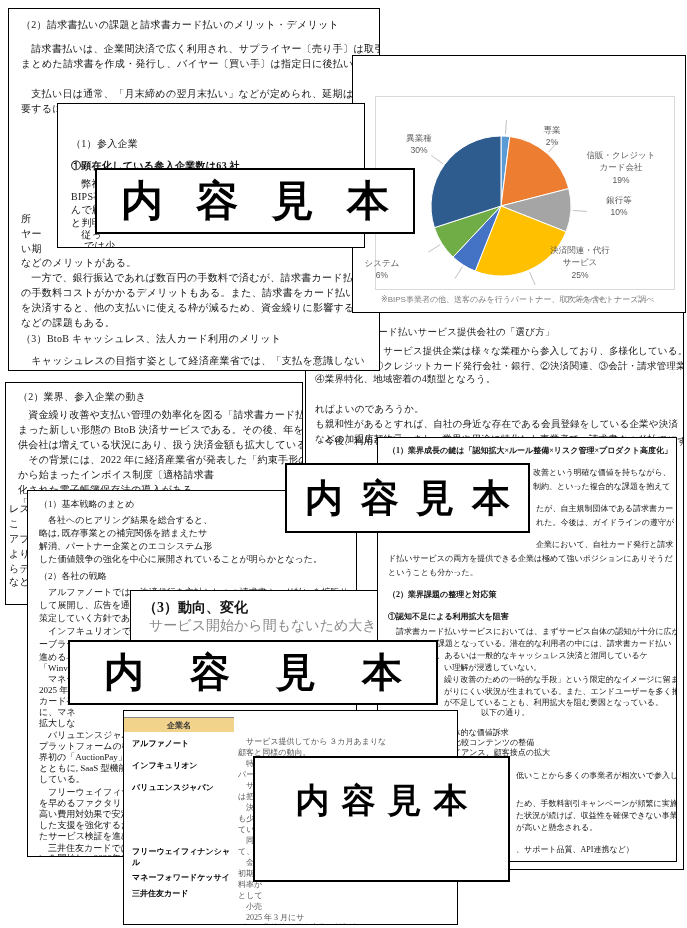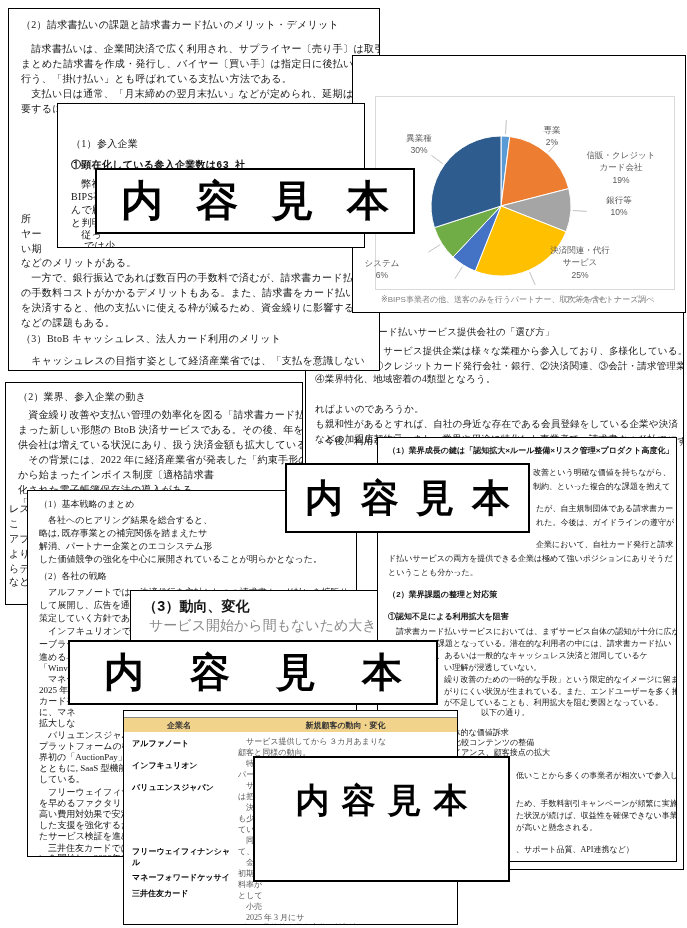--- a/index.html
+++ b/index.html
@@ -1,20 +1,20 @@
 <!DOCTYPE html>
 <html><head>
 <meta charset="utf-8">
 <style>
   html,body{margin:0;padding:0;background:#fff;}
   #canvas{position:relative;width:687px;height:928px;background:#fff;overflow:hidden;
           font-family:"Liberation Serif","DejaVu Serif",serif;color:#141414;}
   .pg{position:absolute;background:#fff;border:1px solid #000;overflow:hidden;box-sizing:border-box;}
   .ln{position:absolute;white-space:pre;line-height:1.25;}
-  .b{font-weight:bold;font-family:Liberation Mono, monospace;}
+  .b{font-weight:bold;font-family:Liberation Serif, serif;}
   .gray{color:#8a8a8a;}
   
   #pageA .ln{font-size:10px;letter-spacing:.3px;}
   #pageE2 .ln{font-size:9.5px;letter-spacing:.2px;}
   #pageC .ln{font-size:10px;letter-spacing:.3px;margin-top:24px;}
   #pageD .ln{font-size:10px;letter-spacing:.2px;}
   #pageG .ln{font-size:9px;}
   #pageF .ln{font-size:8px;}
   #pageI .ln{font-size:14px;}
   #pageH .ln{font-size:8px;}
@@ -61,21 +61,20 @@
       <span class="ln" style="left: 9px; top: 345px;">ればよいのであろうか。</span>
       <span class="ln" style="left: 9px; top: 360px;">も親和性があるとすれば、自社の身近な存在である会員登録をしている企業や決済</span>
       <span class="ln" style="left: 9px; top: 375px;">などの加盟店契約元、また、業界や用途に特化した事業者で、請求書カード払</span>
     </div>
 
   <div class="pg" id="pageA" style="left:8px;top:8px;width:372px;height:363px;">
 
   <span class="ln" style="left: 12px; top: 10px;">（2）請求書払いの課題と請求書カード払いのメリット・デメリット</span>
       <span class="ln" style="left: 12px; top: 34px;">　請求書払いは、企業間決済で広く利用され、サプライヤー〔売り手〕は取引期間を</span>
       <span class="ln" style="left: 12px; top: 49px;">まとめた請求書を作成・発行し、バイヤー〔買い手〕は指定日に後払いで銀行振込を</span>
-      <span class="ln" style="left: 12px; top: 64px;">行う、「掛け払い」とも呼ばれている支払い方法である。</span>
       <span class="ln" style="left: 12px; top: 79px;">　支払い日は通常、「月末締めの翌月末払い」などが定められ、延期はでき</span>
       <span class="ln" style="left: 12px; top: 94px;">要するに、請求書払いは、導入コスト負担が不要、商慣習として根付い</span>
       <span class="ln" style="left: 12px; top: 204px;">所</span>
       <span class="ln" style="left: 12px; top: 219px;">ヤー</span>
       <span class="ln" style="left: 12px; top: 234px;">い期</span>
       <span class="ln" style="left: 12px; top: 248px;">などのメリットがある。</span>
       <span class="ln" style="left: 12px; top: 263px;">　一方で、銀行振込であれば数百円の手数料で済むが、請求書カード払い</span>
       <span class="ln" style="left: 12px; top: 278px;">の手数料コストがかかるデメリットもある。また、請求書をカード払いで</span>
       <span class="ln" style="left: 12px; top: 293px;">を決済すると、他の支払いに使える枠が減るため、資金繰りに影響すること</span>
       <span class="ln" style="left: 12px; top: 308px;">などの課題もある。</span>
@@ -243,21 +242,20 @@
   <div class="wm-box" id="wmbox3" style="left:68px;top:640px;width:370px;height:65px;">
 
   <span class="wm-ch">内</span>
       <span class="wm-ch">容</span>
       <span class="wm-ch">見</span>
       <span class="wm-ch">本</span>
     </div>
 
   <div class="pg" id="pageH" style="left:123px;top:710px;width:335px;height:215px;">
     <div class="th-cell" style="left:0;width:110px;">企業名</div>
-    <div class="th-cell" style="left:110px;width:223px;">新規顧客の動向・変化</div>
     <div>
 
     <span class="ln company" style="left: 8px; top: 28px;">アルファノート</span>
         <span class="ln company" style="left: 8px; top: 50px;">インフキュリオン</span>
         <span class="ln company" style="left: 8px; top: 72px;">バリュエンスジャパン</span>
         <span class="ln company" style="left: 8px; top: 136px;">フリーウェイフィナンシャ</span>
         <span class="ln company" style="left: 8px; top: 147px;">ル</span>
         <span class="ln company" style="left: 8px; top: 162px;">マネーフォワードケッサイ</span>
         <span class="ln company" style="left: 8px; top: 178px;">三井住友カード</span>
       </div>

